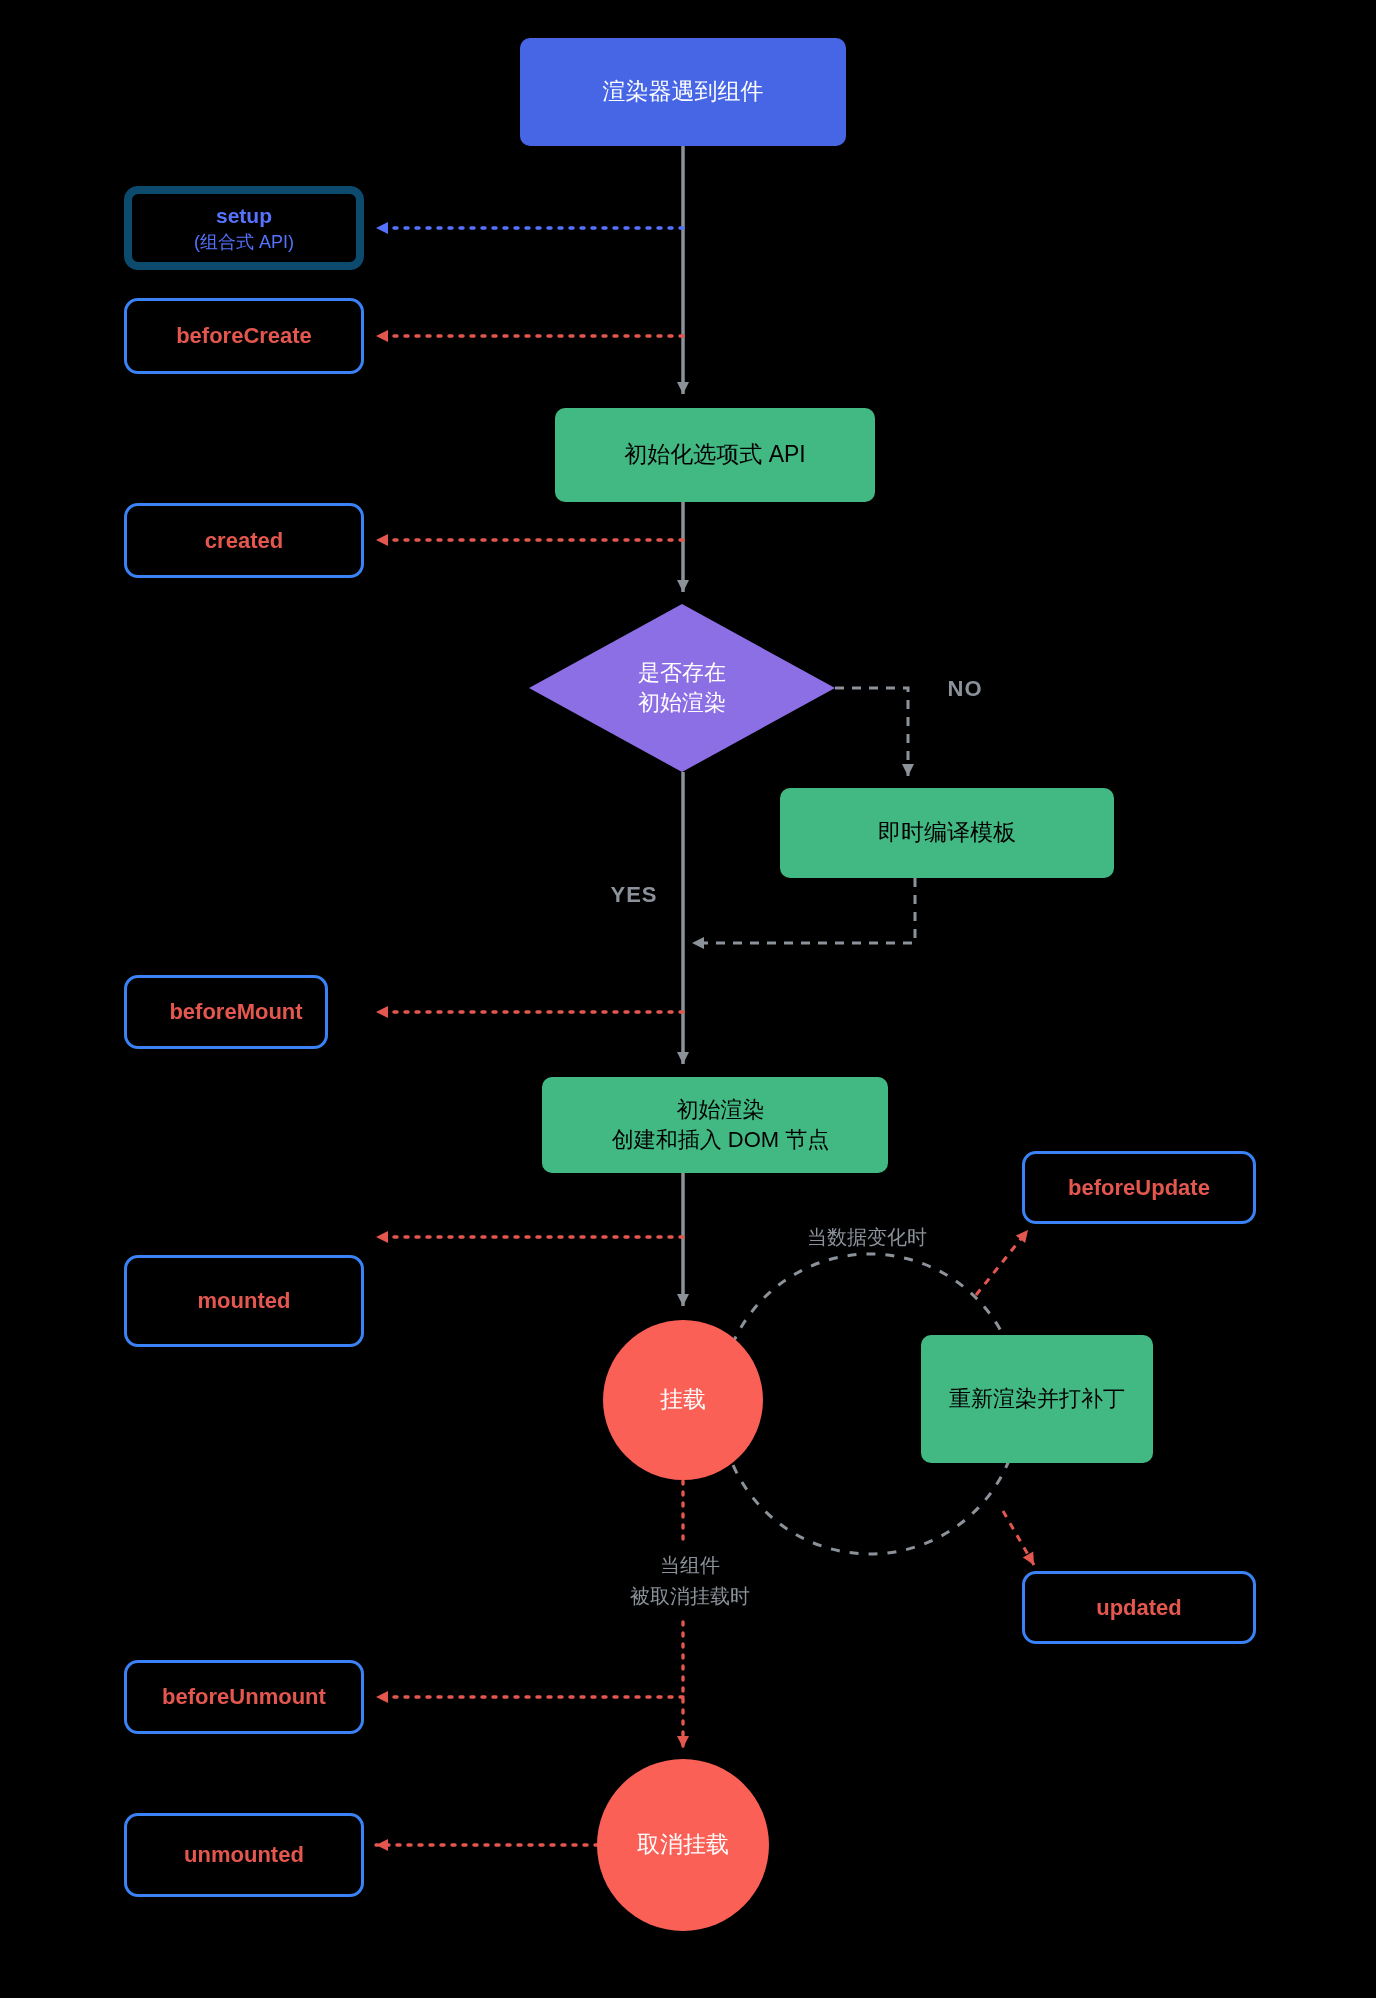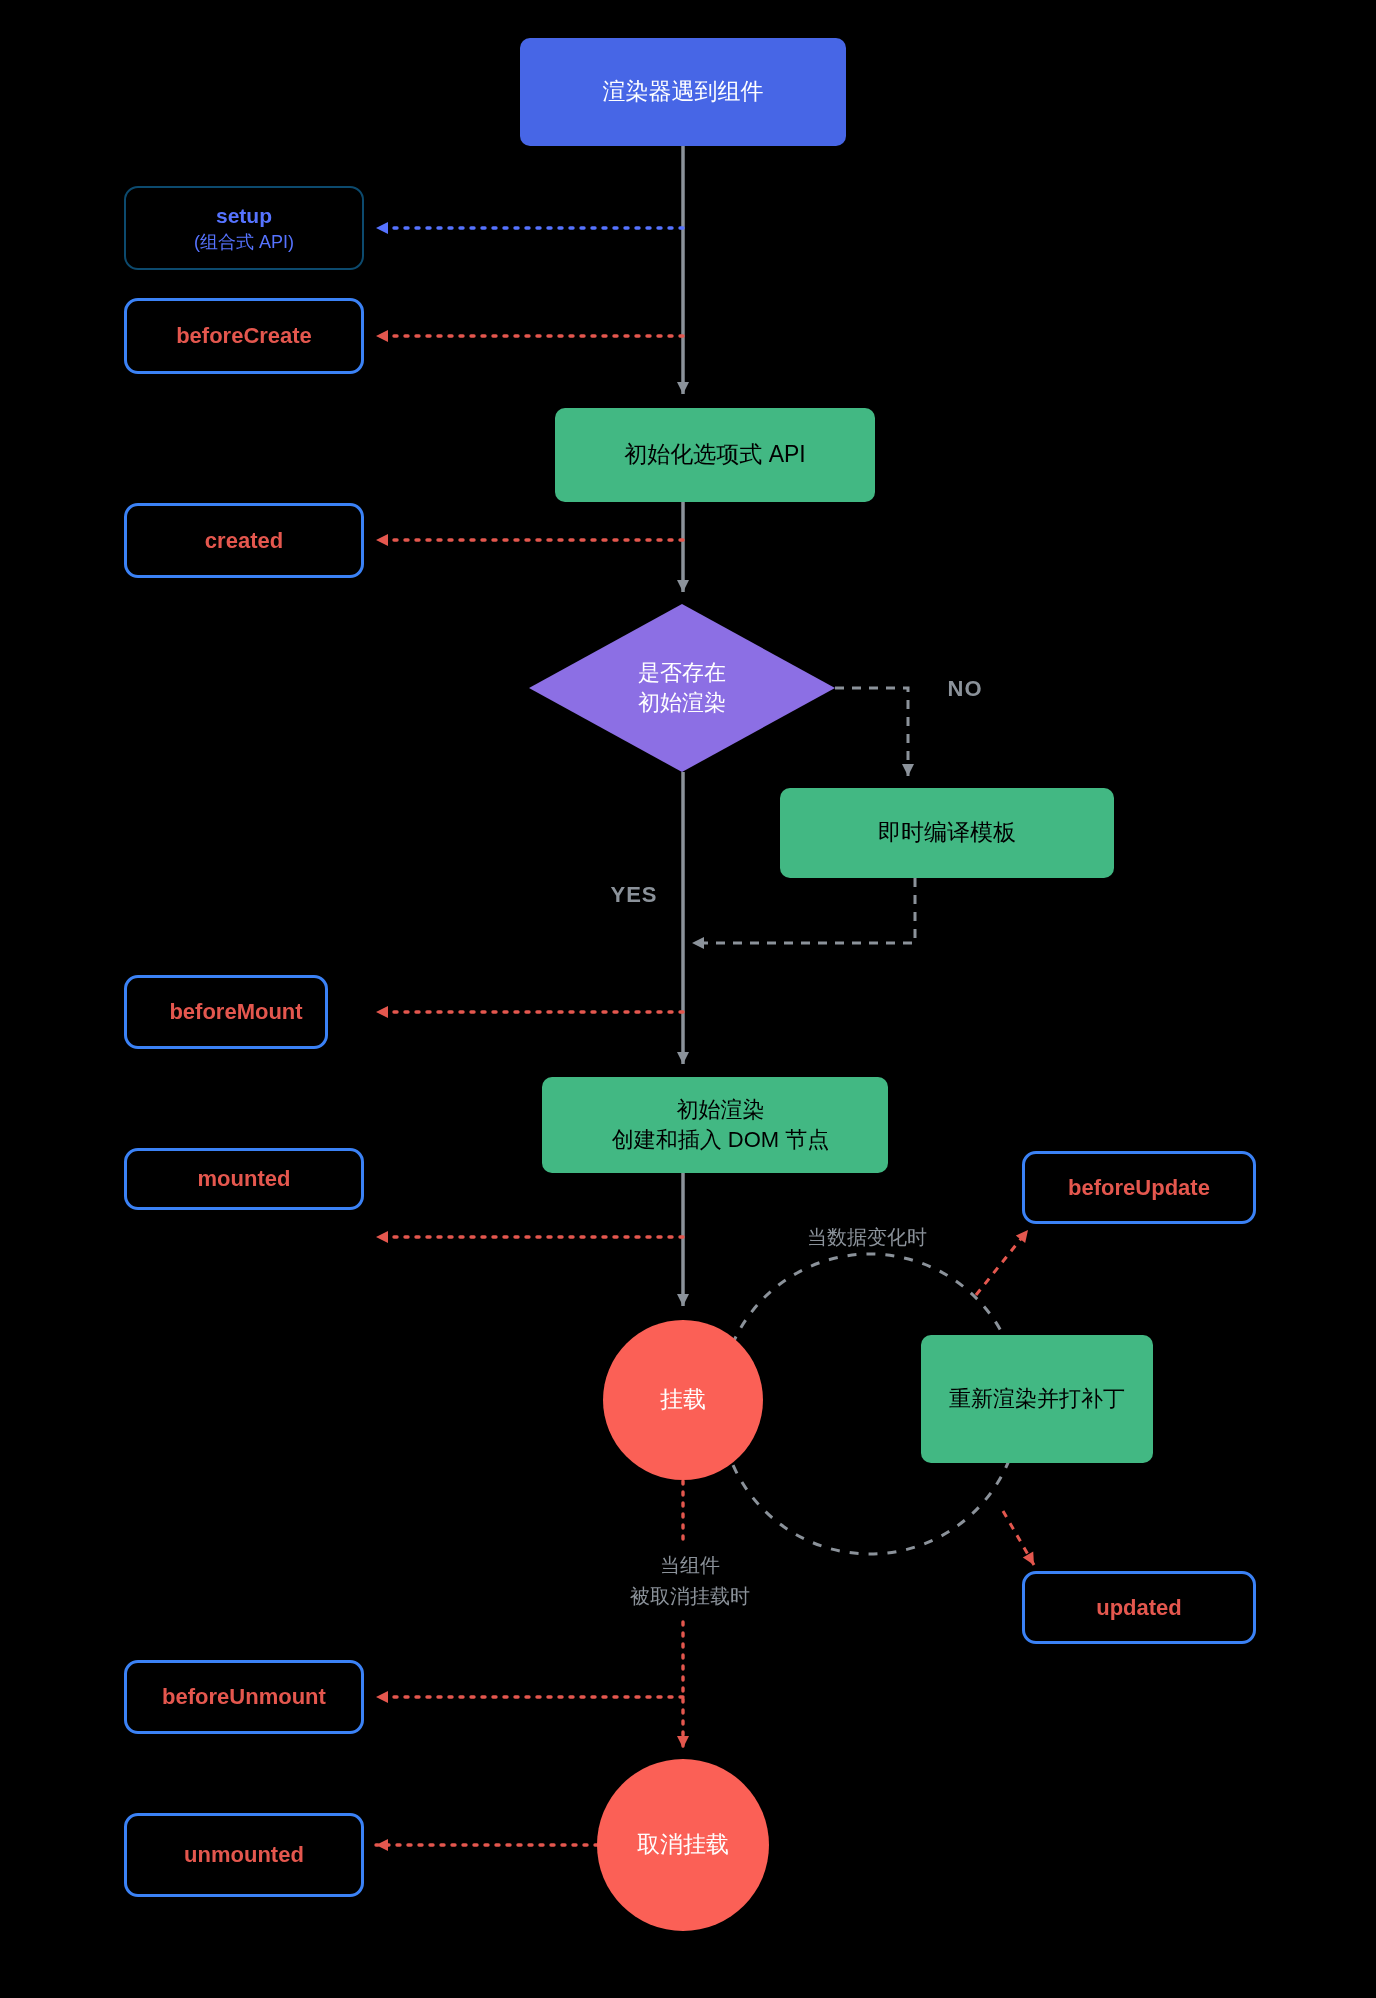--- a/index.html
+++ b/index.html
@@ -9,21 +9,21 @@
   }
   .wires { position:absolute; left:0; top:0; width:1376px; height:1998px; }
   .node {
     position:absolute; box-sizing:border-box;
     display:flex; flex-direction:column; align-items:center; justify-content:center;
     text-align:center; line-height:1.35;
   }
   .solid-blue  { background:#4766e6; color:#fff; border-radius:10px; font-size:23px; }
   .solid-green { background:#42b883; color:#000000; border-radius:10px; font-size:23px;margin-left:32px; }
   .circle-red  { background:#fb6056; color:#fff; border-radius:50%; font-size:23px; }
-  .outline-blue{ border:2px solid #0c4a6e; color:#5673ff; border-radius:14px; background:transparent; }
+  .outline-blue{ border:8px solid #0c4a6e; color:#5673ff; border-radius:14px; background:transparent; }
   .outline-red { border:3px solid #3b82f6; color:#e4574e; border-radius:14px; background:transparent;
                  font-size:22px; font-weight:600; }
   .diamond     { background:#8c6fe4; color:#fff; font-size:22px;
                  clip-path:polygon(50% 0,100% 50%,50% 100%,0 50%); }
   .setup-l1 { font-size:21px; font-weight:700; }
   .setup-l2 { font-size:18px; font-weight:500; }
   .edge-label { position:absolute; color:#8b929a; font-size:20px; text-align:center; line-height:1.55; }
   .edge-label.strong { font-weight:700; font-size:22px; letter-spacing:1px; }
 
   
@@ -112,21 +112,21 @@
 
   <div class="node outline-red" style="left:124px;top:975px;width:204px;height:74px;padding-left:20px;">
     <span>beforeMount</span>
   </div>
 
   <div class="node solid-green" style="left:510px;top:1077px;width:346px;height:96px;font-size:22px;padding-left:11px;">
     <span>初始渲染</span>
     <span>创建和插入 DOM 节点</span>
   </div>
 
-  <div class="node outline-red" style="left:124px;top:1148px;width:240px;height:62px;">
+  <div class="node outline-red" style="left:124px;top:1255px;width:240px;height:92px;">
     <span>mounted</span>
   </div>
 
   <div class="edge-label" style="left:762px;top:1222px;width:210px;">当数据变化时</div>
 
   <div class="node outline-red" style="left:1022px;top:1151px;width:234px;height:73px;">
     <span>beforeUpdate</span>
   </div>
 
   <div class="node circle-red" style="left:603px;top:1320px;width:160px;height:160px;">

